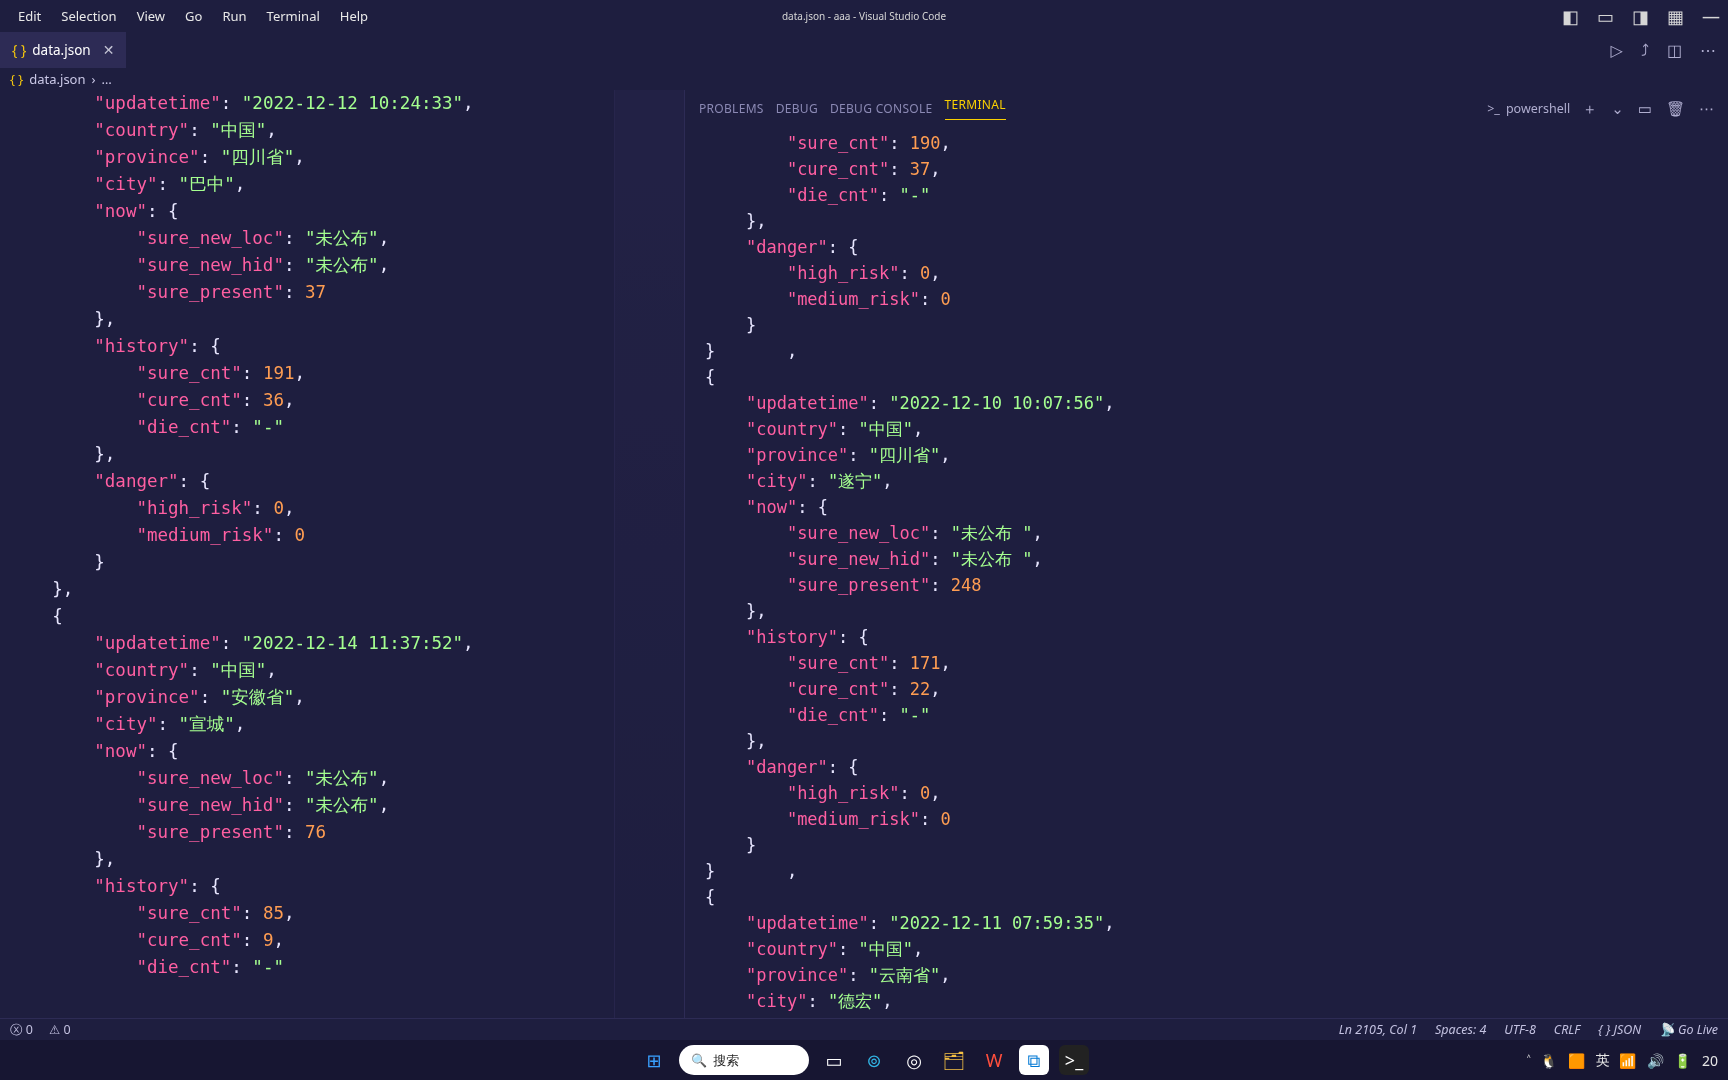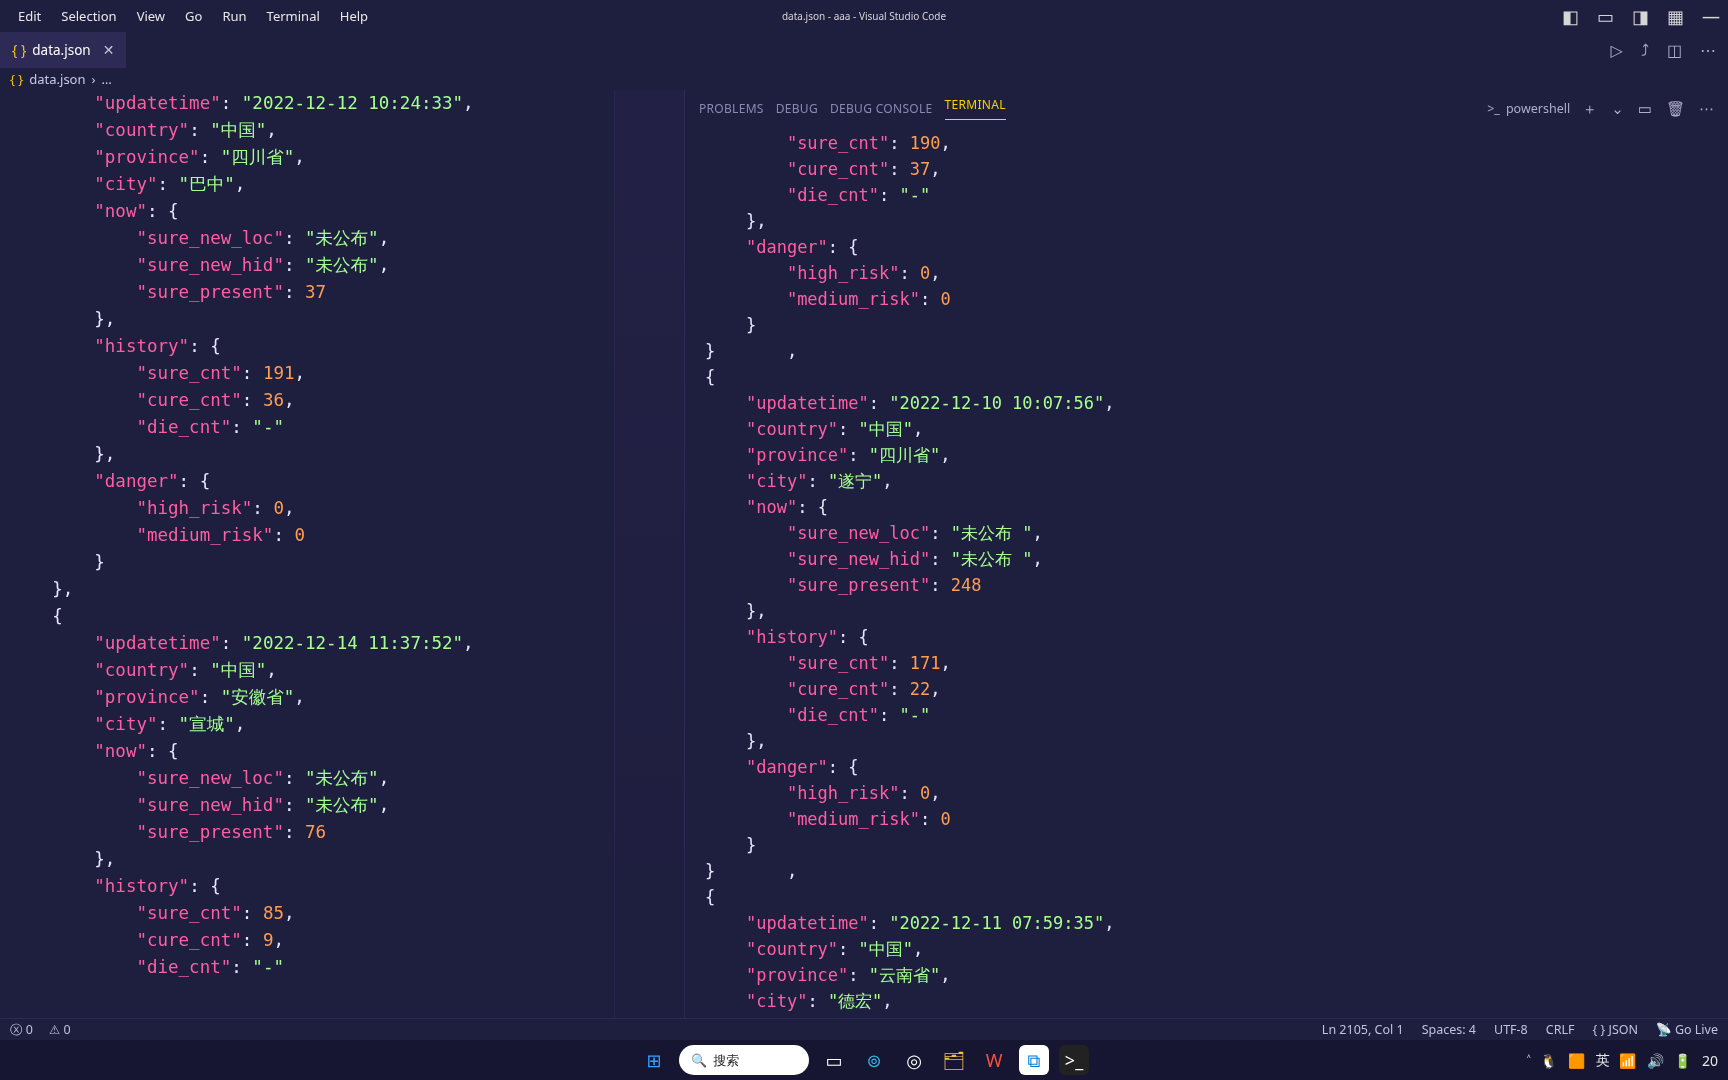--- a/index.html
+++ b/index.html
@@ -162,21 +162,21 @@
     height: 22px;
     background: #1e1e3f;
     border-top: 1px solid #2d2b55;
     display: flex;
     align-items: center;
     font-size: 12.5px;
     color: #c3c1e0;
     padding: 0 10px;
     gap: 16px;
   }
-  .statusbar .right { margin-left: auto; display: flex; gap: 18px; }
+  .statusbar .right { margin-left: auto; display: flex; gap: 18px; font-style: italic; }
 
   
   .taskbar {
     height: 40px;
     background: rgba(22,21,48,0.83);
     display: flex;
     align-items: center;
     justify-content: center;
     position: relative;
   }

